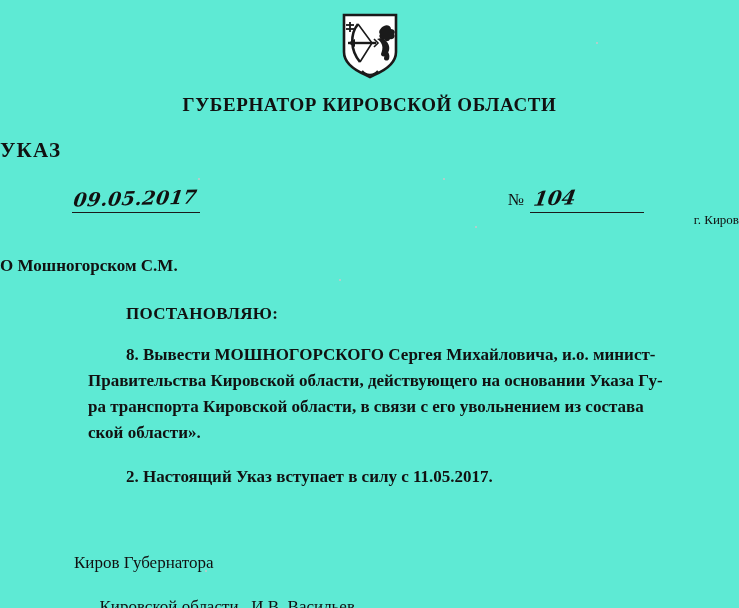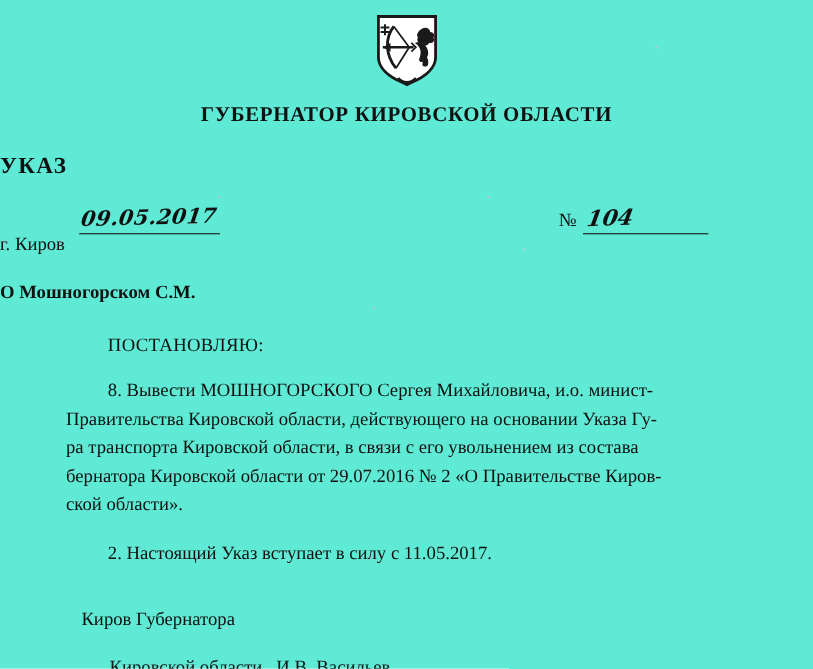--- a/index.html
+++ b/index.html
@@ -113,41 +113,42 @@
     display: inline-block;
     padding-left: 4px;
     line-height: 24px;
   }
 
   .city {
     position: absolute;
     top: 212px;
     left: 0;
     width: 739px;
+    text-align: right;
+    font-size: 13px;
+  }
+
+  
+  .subject {
+    position: absolute;
+    top: 256px;
+    left: 0;
+    width: 739px;
     text-align: left;
-    font-size: 17px;
-  }
-
-  
-  .subject {
-    position: absolute;
-    top: 256px;
-    left: 0;
-    width: 739px;
-    text-align: left;
     font-weight: bold;
     font-size: 17px;
   }
 
   
   .body-block {
     position: absolute;
     top: 304px;
-    left: 60px;
+    left: 88px;
     width: 588px;
+    font-weight: bold;
   }
   .decree-word {
     font-size: 17px;
     margin-left: 38px;
     margin-bottom: 18px;
     letter-spacing: 0.3px;
   }
   .para-line {
     font-size: 17px;
     line-height: 26px;
@@ -241,21 +242,20 @@
 
   <div class="subject">О Мошногорском С.М.</div>
 
   <div class="body-block">
     <div class="decree-word">ПОСТАНОВЛЯЮ:</div>
 
     <div>
       <div class="para-line indent">8. Вывести МОШНОГОРСКОГО Сергея Михайловича, и.о. минист-</div>
       <div class="para-line">Правительства Кировской области, действующего на основании Указа Гу-</div>
       <div class="para-line">ра транспорта Кировской области, в связи с его увольнением из состава</div>
-      <div class="para-line">бернатора Кировской области от 29.07.2016 № 2 «О Правительстве Киров-</div>
       <div class="para-line">ской области».</div>
     </div>
 
     <div class="para-gap"></div>
 
     <div class="para-line indent">2. Настоящий Указ вступает в силу с 11.05.2017.</div>
   </div>
 
   <div class="signature">
     <div>Киров Губернатора</div>

